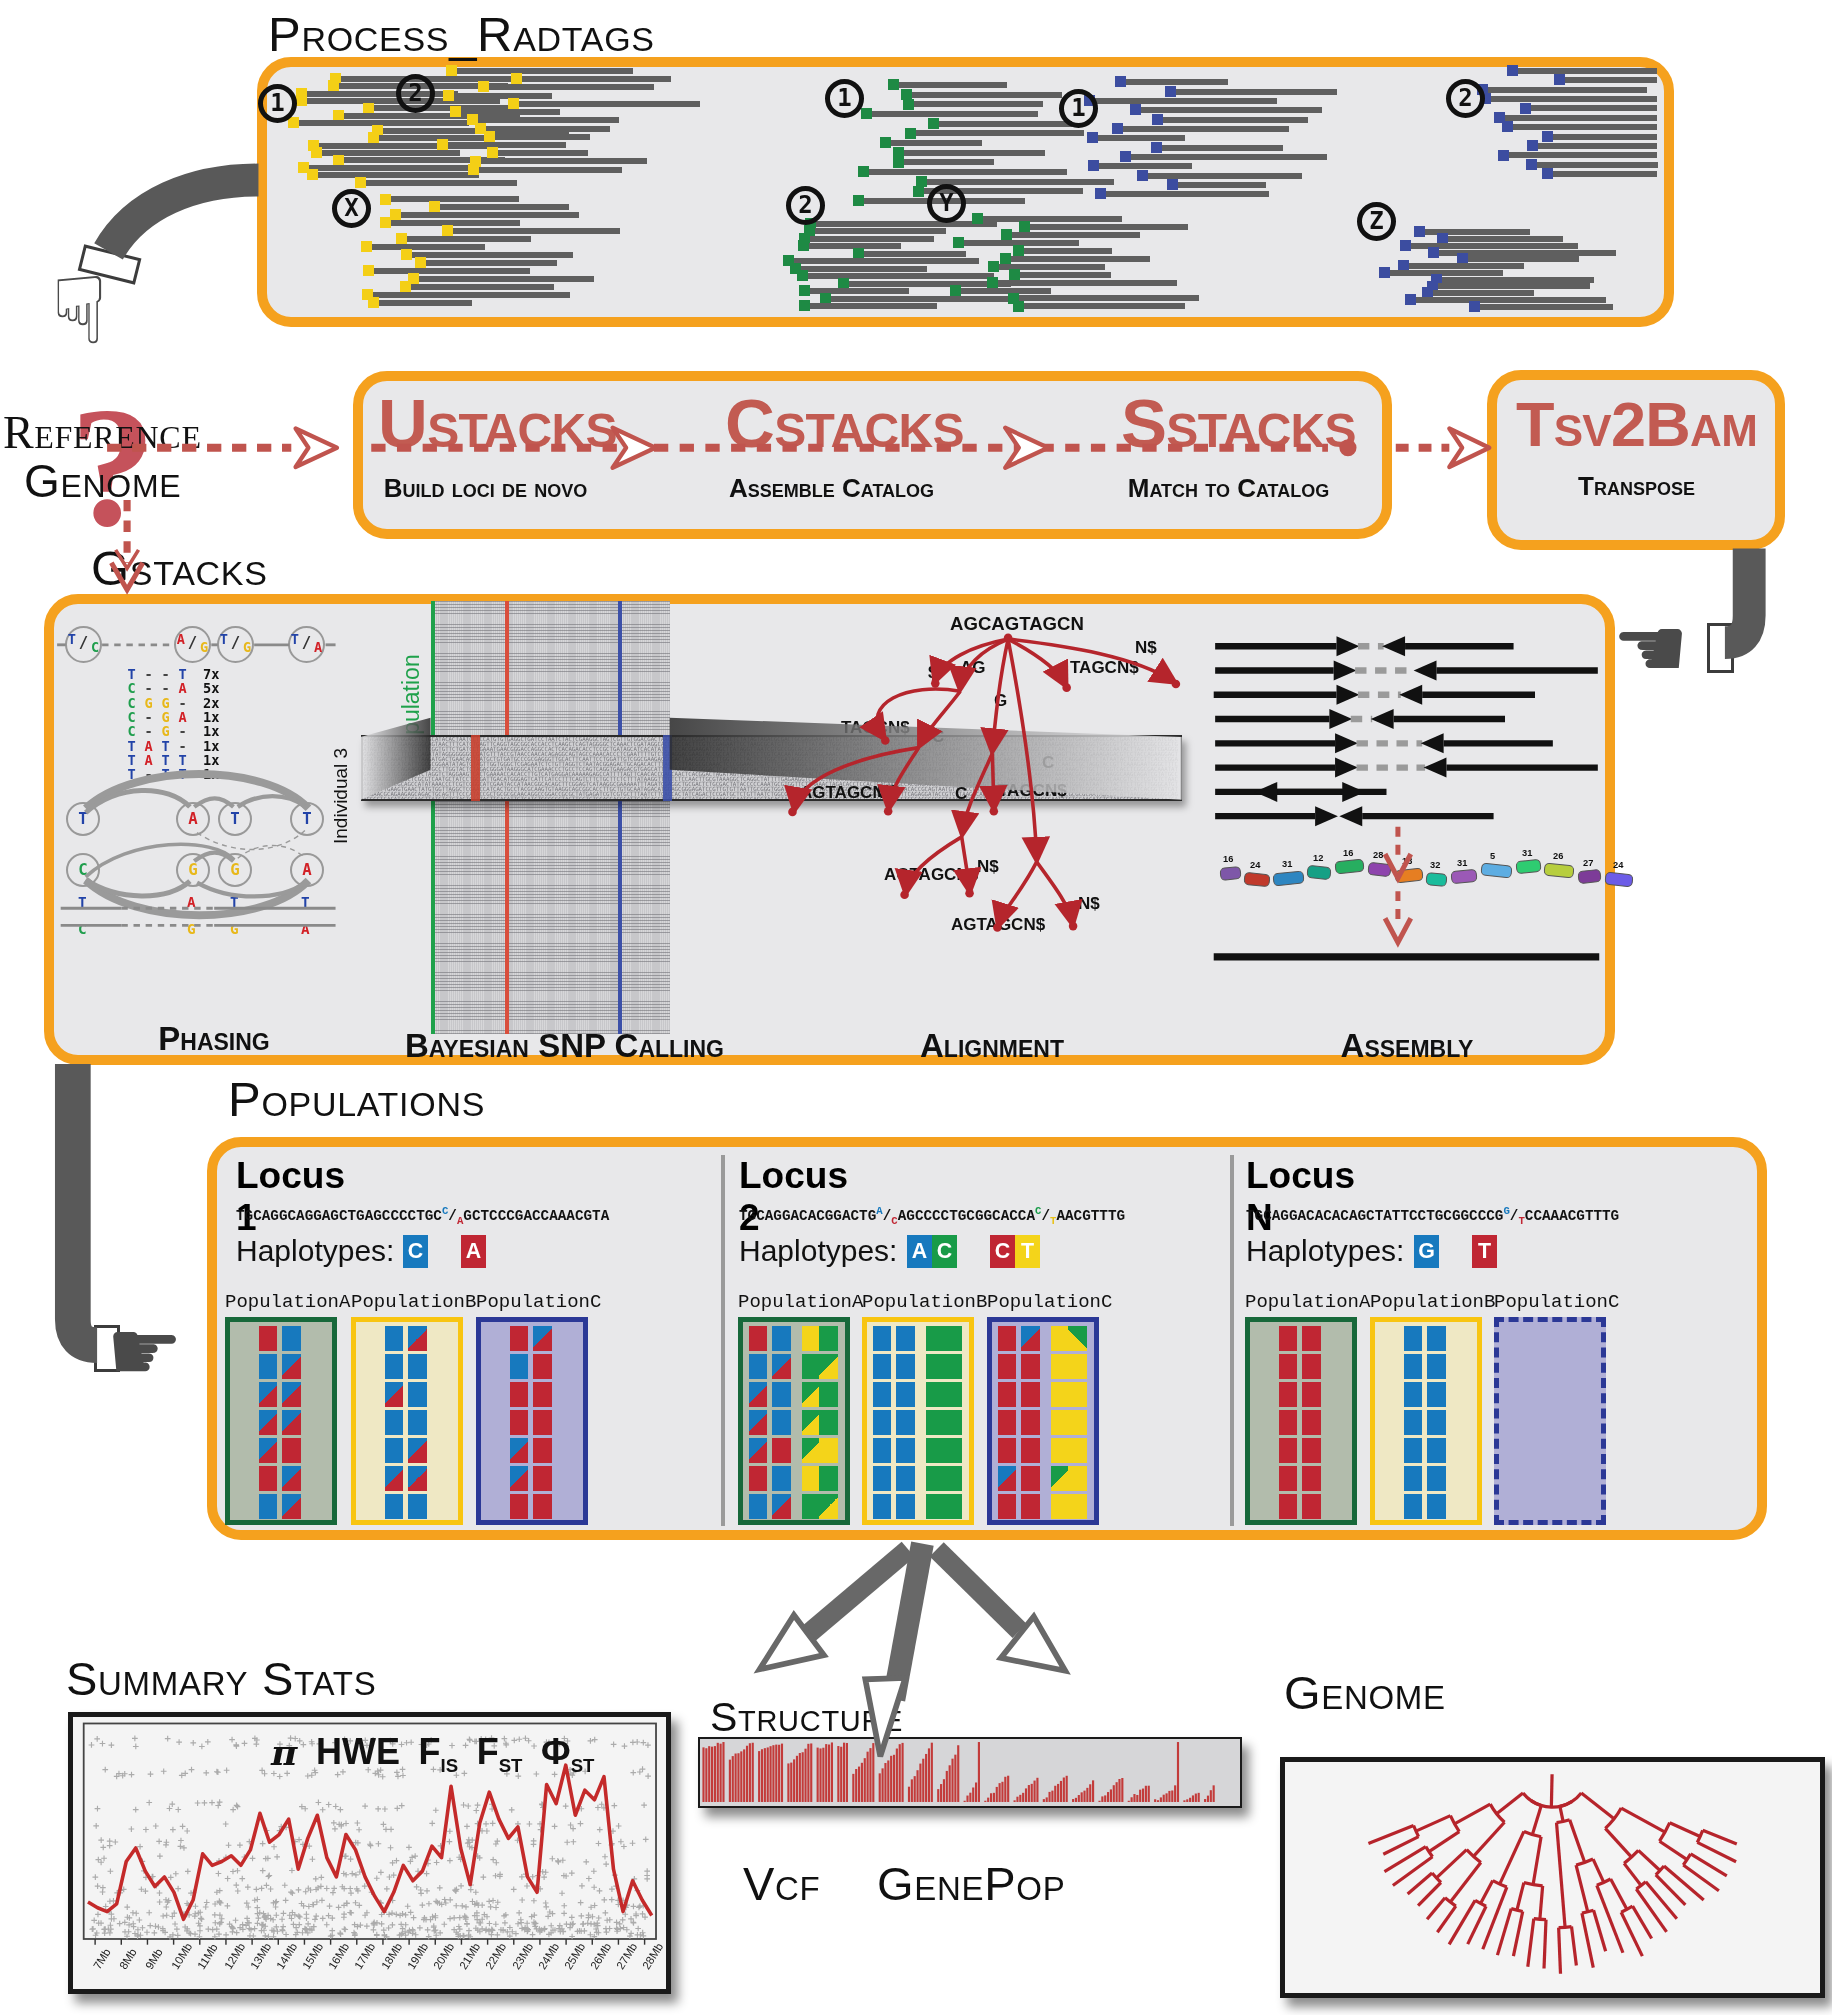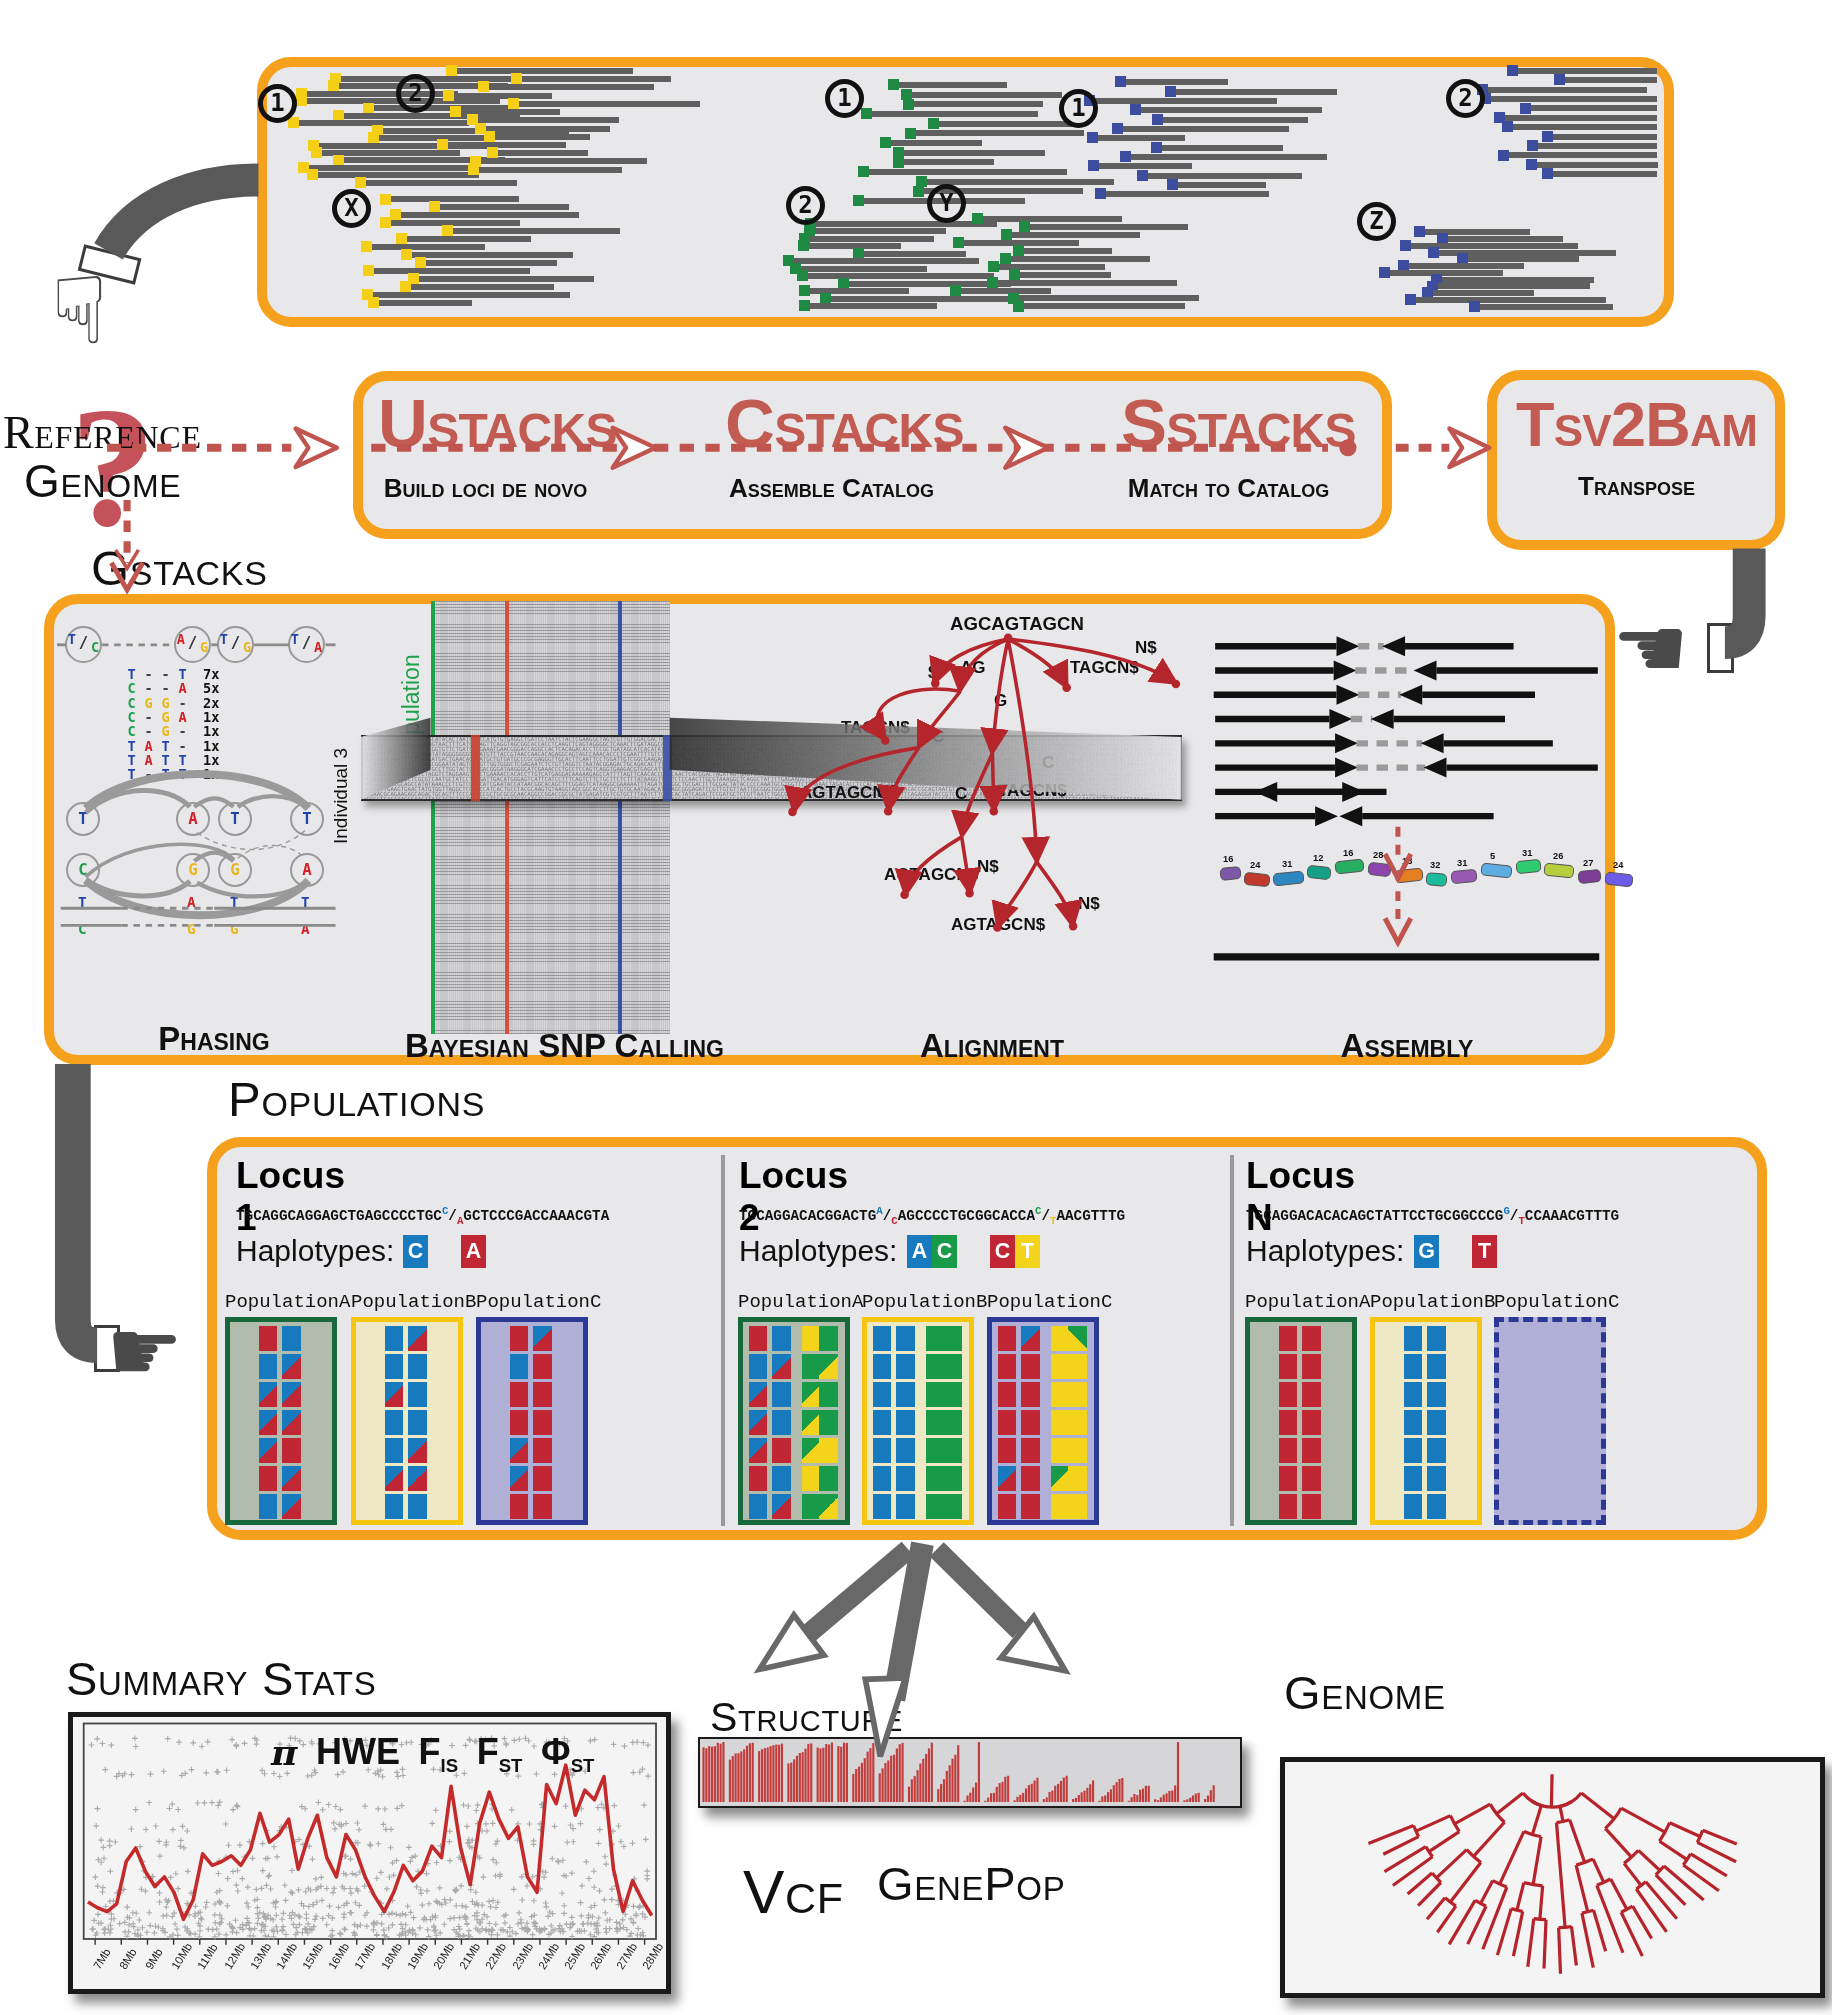--- a/index.html
+++ b/index.html
@@ -82,20 +82,21 @@
   .contig{position:absolute;height:10.7px;border-radius:5px;z-index:3;border:0.7px solid #555;}
   .contignum{position:absolute;font-size:9.3px;font-weight:700;color:#111;z-index:3;}
   .treelabel{position:absolute;font-weight:700;font-size:18.6px;color:#111;z-index:3;
      white-space:nowrap;}
 </style>
 </head>
 <body>
 
 <div id="page">
 
+  <div class="abs bigtitle" style="left:268px;top:5.7px;font-size:49px;">Process_Radtags</div>
   <div class="box" style="left:257px;top:57px;width:1417px;height:270px;"></div>
   <div id="radreads" class="abs" style="left:0;top:0;">
       <div class="circlelabel" style="left: 258px; top: 84px;">1</div>
       <div class="read" style="left: 333px; top: 76px; width: 207px;"></div>
       <div class="tag" style="background: rgb(244, 207, 22); left: 330px; top: 73px;"></div>
       <div class="read" style="left: 331px; top: 83px; width: 177px;"></div>
       <div class="tag" style="background: rgb(244, 207, 22); left: 328px; top: 80px;"></div>
       <div class="read" style="left: 298px; top: 91px; width: 160px;"></div>
       <div class="tag" style="background: rgb(244, 207, 22); left: 296px; top: 88px;"></div>
       <div class="read" style="left: 298px; top: 98px; width: 202px;"></div>
@@ -955,21 +956,21 @@
       <rect x="684" y="82.1" width="3" height="5.9" fill="#C33B3A"></rect>
       <rect x="688" y="78.8" width="3" height="9.2" fill="#C33B3A"></rect>
       <rect x="692" y="76.2" width="3" height="11.8" fill="#C33B3A"></rect>
       <rect x="696" y="75.2" width="3" height="12.8" fill="#C33B3A"></rect>
       <rect x="705" y="83.9" width="3" height="4.1" fill="#C33B3A"></rect>
       <rect x="709" y="79.1" width="3" height="8.9" fill="#C33B3A"></rect>
       <rect x="713" y="71.5" width="3" height="16.5" fill="#C33B3A"></rect>
       <rect x="717" y="64.7" width="3" height="23.3" fill="#C33B3A"></rect>
     </svg>
 
-  <div class="abs bigtitle" style="left:743px;top:1856px;font-size:62px;">Vcf</div>
+  <div class="abs bigtitle" style="left:743px;top:1856px;font-size:47px;">Vcf</div>
   <div class="abs bigtitle" style="left:877px;top:1856px;font-size:47px;">GenePop</div>
 
   <div class="abs bigtitle" style="left:1284px;top:1665px;font-size:47px;">Genome</div>
   <div class="outbox" style="left:1280px;top:1757px;width:545px;height:241px;"></div>
   <svg id="phylipsvg" class="abs" style="left:1280px;top:1757px;z-index:3;" width="545" height="241" viewBox="0 0 763 337">
       <path d="M187.0 95.7 A209.02051205188036 209.02051205188036 0 0 0 194.0 111.3" fill="none" stroke="#B6242B" stroke-width="4.5"></path>
       <path d="M187.0 95.7 L123.8 121.0" fill="none" stroke="#B6242B" stroke-width="4.5"></path>
       <path d="M194.0 111.3 L144.6 136.0" fill="none" stroke="#B6242B" stroke-width="4.5"></path>
       <path d="M204.1 125.2 A206.86827005632222 206.86827005632222 0 0 0 213.5 139.4" fill="none" stroke="#B6242B" stroke-width="4.5"></path>
       <path d="M204.1 125.2 L146.2 160.3" fill="none" stroke="#B6242B" stroke-width="4.5"></path>

